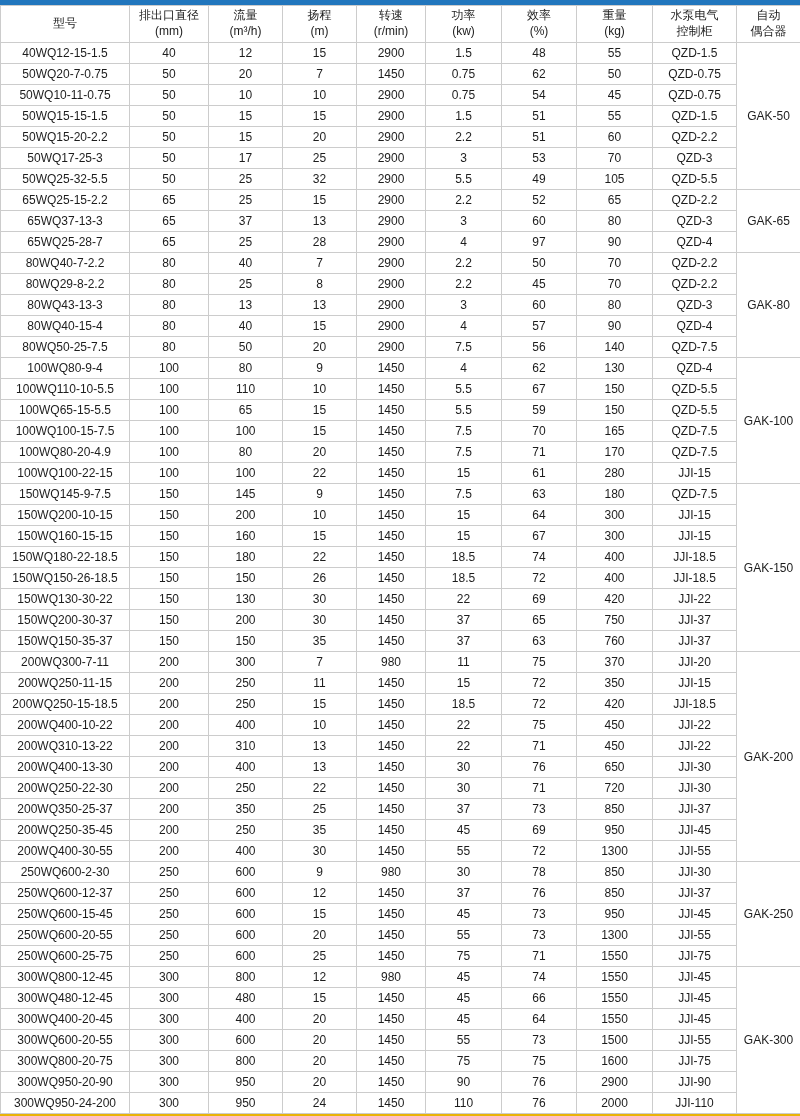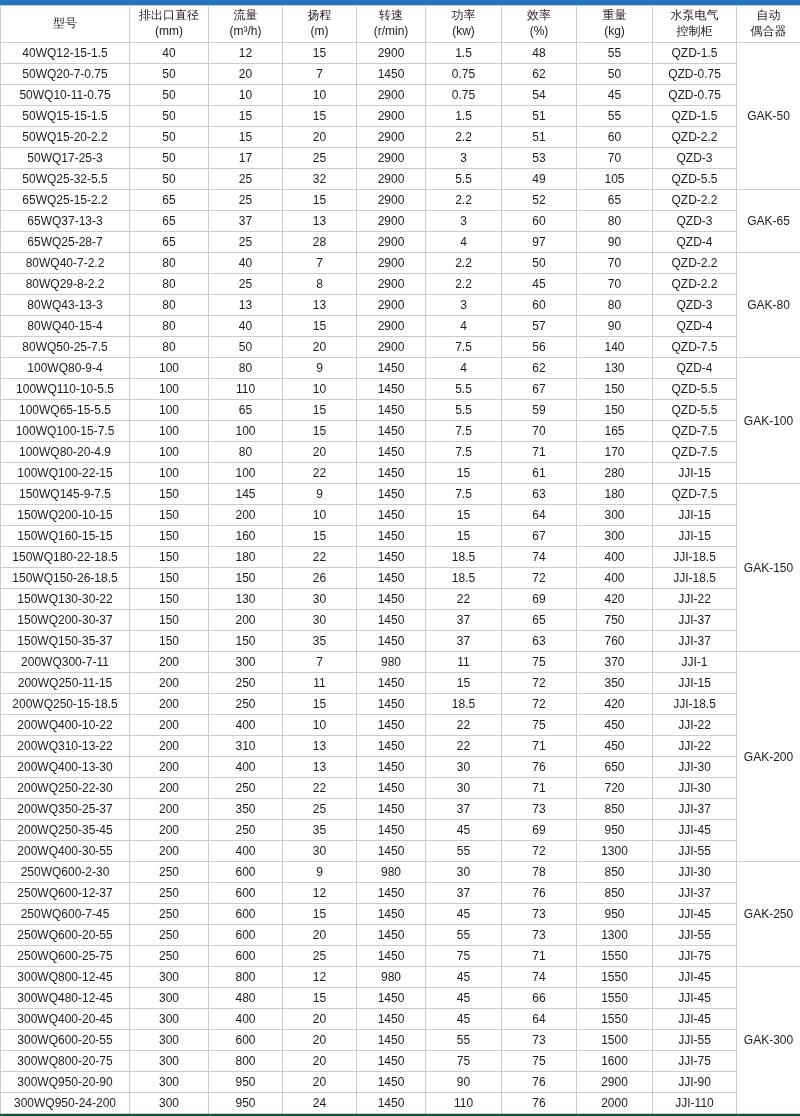--- a/index.html
+++ b/index.html
@@ -5,21 +5,21 @@
   html, body {
     margin: 0;
     padding: 0;
     background: #ffffff;
     font-family: "Liberation Sans", "DejaVu Sans", sans-serif;
   }
   .page {
     width: 800px;
     height: 1116px;
     overflow: hidden;
-    background: #14532d;
+    background: #eab308;
   }
   .top-bar {
     width: 100%;
     height: 5px;
     background: #2176bd;
   }
   table.spec-table {
     width: 800px;
     border-collapse: collapse;
     table-layout: fixed;
@@ -436,21 +436,21 @@
         </tr>
         <tr>
           <td>200WQ300-7-11</td>
           <td>200</td>
           <td>300</td>
           <td>7</td>
           <td>980</td>
           <td>11</td>
           <td>75</td>
           <td>370</td>
-          <td>JJI-1</td>
+          <td>JJI-20</td>
           <td rowspan="10">GAK-200</td>
         </tr>
         <tr>
           <td>200WQ250-11-15</td>
           <td>200</td>
           <td>250</td>
           <td>11</td>
           <td>1450</td>
           <td>15</td>
           <td>72</td>
@@ -562,21 +562,21 @@
           <td>250</td>
           <td>600</td>
           <td>12</td>
           <td>1450</td>
           <td>37</td>
           <td>76</td>
           <td>850</td>
           <td>JJI-37</td>
         </tr>
         <tr>
-          <td>250WQ600-7-45</td>
+          <td>250WQ600-15-45</td>
           <td>250</td>
           <td>600</td>
           <td>15</td>
           <td>1450</td>
           <td>45</td>
           <td>73</td>
           <td>950</td>
           <td>JJI-45</td>
         </tr>
         <tr>

